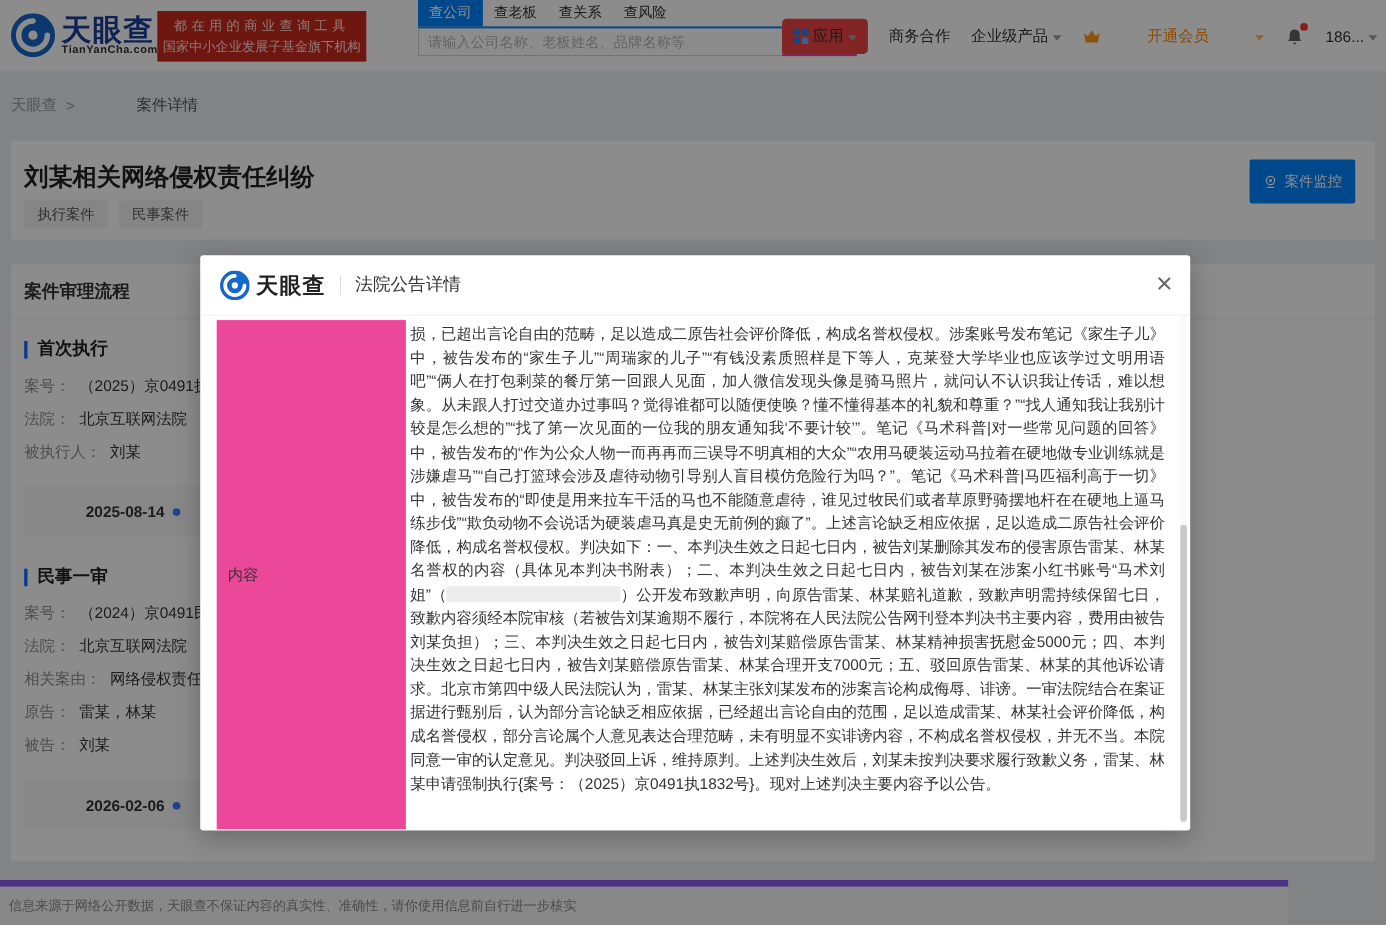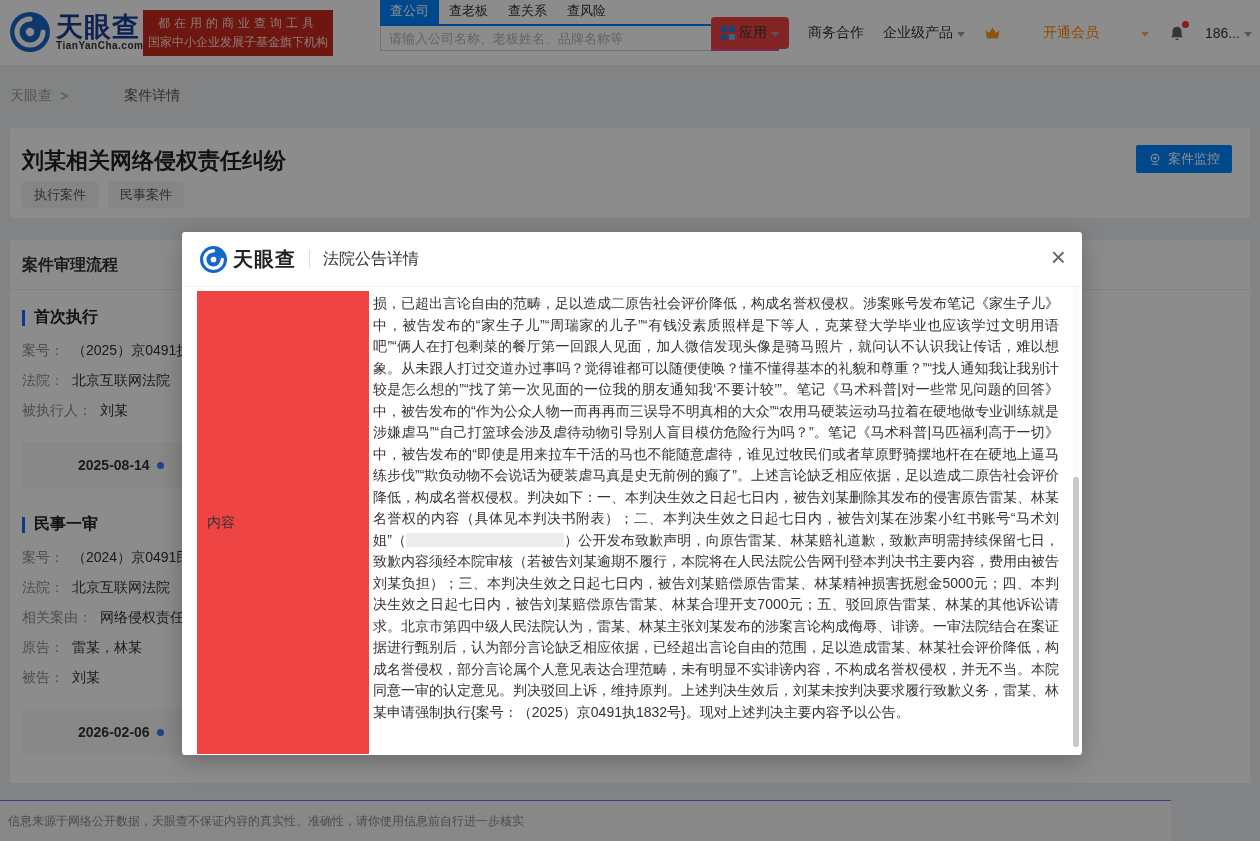--- a/index.html
+++ b/index.html
@@ -42,47 +42,47 @@
   .bell-wrap { position:relative; display:flex; }
   .bell-dot { position:absolute; top:-3px; right:-3px; width:7px; height:7px; border-radius:50%; background:#f33; }
   
   .breadcrumb { position:absolute; left:10px; top:87px; font-size:14px; color:#999; display:flex; gap:8px; align-items:center; }
   .breadcrumb .current { color:#555;margin-left:48px; }
   
   .case-card { position:absolute; left:10px; top:128px; width:1240px; height:90px; background:#fff; border-radius:2px; }
   .case-title { position:absolute; left:12px; top:18px; font-size:22px; font-weight:bold; color:#222; }
   .case-tags { position:absolute; left:12px; top:54px; display:flex; gap:10px; }
   .case-tag { background:#f2f3f5; color:#555; font-size:13px; padding:4px 12px; border-radius:2px; }
-  .monitor-btn { position:absolute; right:18px; top:17px; height:28px; background:#0084ff; color:#fff; font-size:13px; border:none; border-radius:2px; padding:0 12px; display:flex; align-items:center; gap:6px; cursor:pointer; }
+  .monitor-btn { position:absolute; right:18px; top:17px; height:40px; background:#0084ff; color:#fff; font-size:13px; border:none; border-radius:2px; padding:0 12px; display:flex; align-items:center; gap:6px; cursor:pointer; }
   
   .process-card { position:absolute; left:10px; top:240px; width:1240px; height:543px; background:#fff; border-radius:2px; overflow:hidden; }
   .process-header { padding:15px 12px 13px; font-size:16px; font-weight:bold; color:#333; border-bottom:1px solid #eee; }
   .stage { padding:0 12px; margin-top:17px; }
   .stage-title { display:flex; align-items:center; gap:9px; font-size:16px; font-weight:bold; color:#222; }
   .stage-bar { width:3px; height:16px; background:#0a6cff; }
   .field { margin-top:14px; font-size:14px; line-height:16px; }
   .field .flabel { color:#8f8f8f; margin-right:8px; }
   .field .fvalue { color:#333; }
   .timeline-row { margin:24px 12px 0; width:430px; height:46px; background:#f7f8fa; display:flex; align-items:center; padding-left:56px; }
   .timeline-date { font-size:14px; font-weight:bold; color:#333; }
   .timeline-dot { width:7px; height:7px; border-radius:50%; background:#3e7bfa; margin-left:7px; }
   
-  .footer { position:absolute; left:0; bottom:0; width:1171px; height:41px; background:#f7f7f7; border-top:1px solid #8b5cf6; display:flex; align-items:center; }
+  .footer { position:absolute; left:0; bottom:0; width:1171px; height:41px; background:#f7f7f7; border-top:6px solid #8b5cf6; display:flex; align-items:center; }
   .footer-text { font-size:12px; color:#8a8a8a; padding-left:8px; }
   
   .overlay { position:absolute; inset:0; background:rgba(0,0,0,0.45); z-index:100; }
   .modal { position:absolute; left:182px; top:232px; width:900px; height:523px; background:#fff; border-radius:3px; z-index:200; box-shadow:0 6px 24px rgba(0,0,0,.25); }
   .modal-header { height:55px; display:flex; align-items:center; padding:0 18px; border-bottom:1px solid #f0f0f0; }
   .modal-logo-circle { width:27px; height:27px; }
   .modal-brand { font-size:20px; font-weight:bold; color:#222; margin-left:6px; letter-spacing:1px; }
   .modal-divider { width:1px; height:18px; background:#ddd; margin:0 13px; }
   .modal-title { font-size:16px; color:#333; }
   .modal-close { position:absolute; right:16px; top:12px; font-size:26px; line-height:26px; color:#666; font-weight:200; background:none; border:none; cursor:pointer; }
   .modal-body { position:relative; height:467px; padding:4px 10px 0 15px; display:flex; overflow:hidden; }
-  .label-cell { width:172px; background:#ef4444; display:flex; align-items:center; padding-left:10px; font-size:14px; color:#333; flex-shrink:0;text-align:right; }
+  .label-cell { width:172px; background:#ec4899; display:flex; align-items:center; padding-left:10px; font-size:14px; color:#333; flex-shrink:0;text-align:right; }
   .content-cell { padding:2px 10px 0 4px; width:700px; }
   .content-text { font-size:14px; line-height:21.5px; color:#333; text-align:justify; }
   .redacted-box { display:inline-block; width:158px; height:14px; background:#ececec; vertical-align:-2px; }
   .modal-scrollbar-track { position:absolute; right:3px; top:0; width:6px; height:463px; background:#fafafa; border-radius:3px; }
   .modal-scrollbar-thumb { position:absolute; right:3px; top:190px; width:6px; height:270px; background:#c9c9c9; border-radius:3px; }
 </style>
 </head>
 <body>
 
 <div class="top-header">

